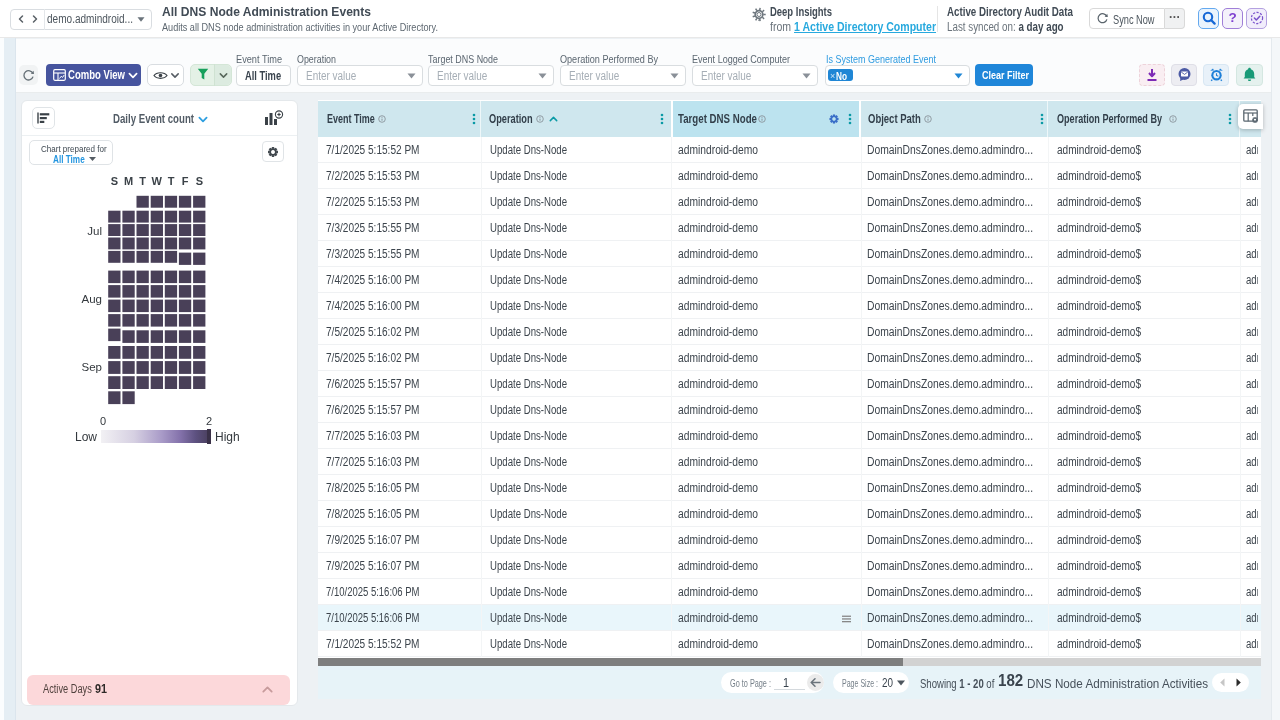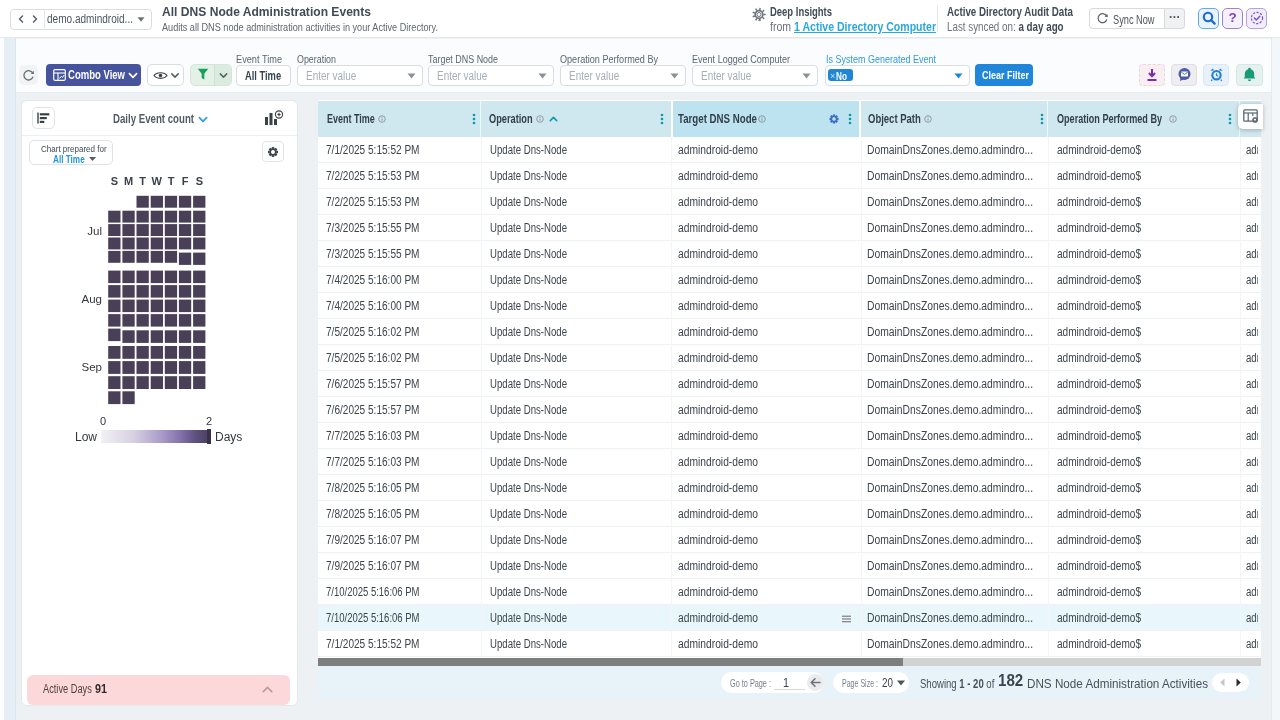--- a/index.html
+++ b/index.html
@@ -299,21 +299,21 @@
     <rect x="178.9" y="376.2" width="12.3" height="12.8" fill="#494058"></rect>
     <rect x="193.1" y="376.2" width="12.3" height="12.8" fill="#494058"></rect>
     <rect x="108.2" y="391.3" width="12.3" height="12.8" fill="#494058"></rect>
     <rect x="122.4" y="391.3" width="12.3" height="12.8" fill="#494058"></rect>
   </svg>
 <div style="position:absolute;left:97px;top:415px;white-space:nowrap;width:12px;text-align:center;font-size:11px;color:#33383d;">0</div>
 <div style="position:absolute;left:203px;top:415px;white-space:nowrap;width:12px;text-align:center;font-size:11px;color:#33383d;">2</div>
 <div style="position:absolute;left:58px;top:430px;white-space:nowrap;width:39px;text-align:right;font-size:12px;color:#33383d;">Low</div>
 <div style="position:absolute;left:101px;top:430px;width:110px;height:13px;background:linear-gradient(to right,#f2f1f4,#d6d0e2 30%,#a99bc8 55%,#8472ab 72%,#5d5180 86%,#473d59);"></div>
 <div style="position:absolute;left:207px;top:429px;width:4px;height:15px;background:#3a3148;"></div>
-<div style="position:absolute;left:215px;top:430px;white-space:nowrap;font-size:12px;color:#33383d;">Days</div>
+<div style="position:absolute;left:215px;top:430px;white-space:nowrap;font-size:12px;color:#33383d;">High</div>
 <div style="position:absolute;left:27px;top:675px;width:263px;height:30px;background:#fcd8da;border-radius:6px;"></div>
 <div style="position:absolute;left:43px;top:682px;white-space:nowrap;font-size:12.5px;color:#50413d;transform:scaleX(0.7387);transform-origin:0 50%;">Active Days</div>
 <div style="position:absolute;left:95.3px;top:681px;white-space:nowrap;font-size:13.5px;color:#2f2a28;font-weight:bold;transform:scaleX(0.7992);transform-origin:0 50%;">91</div>
 <svg style="position:absolute;left:261px;top:685px;" width="13" height="9" viewBox="0 0 13 9">
     <path d="M2.3 6.6 L6.5 2.4 L10.7 6.6" fill="none" stroke="#c79b9c" stroke-width="1.8" stroke-linecap="round" stroke-linejoin="round"></path>
   </svg>
 <div style="position:absolute;left:318px;top:100px;width:943px;height:599px;background:#ffffff;"></div>
 <div style="position:absolute;left:318px;top:101px;width:943px;height:36px;background:#cfe7ee;"></div>
 <div style="position:absolute;left:671px;top:101px;width:190px;height:36px;background:#bce3ef;border-left:2px solid #fff;border-right:2px solid #fff;"></div>
 <div style="position:absolute;left:480px;top:101px;width:1px;height:36px;background:rgba(255,255,255,0.65);"></div>

